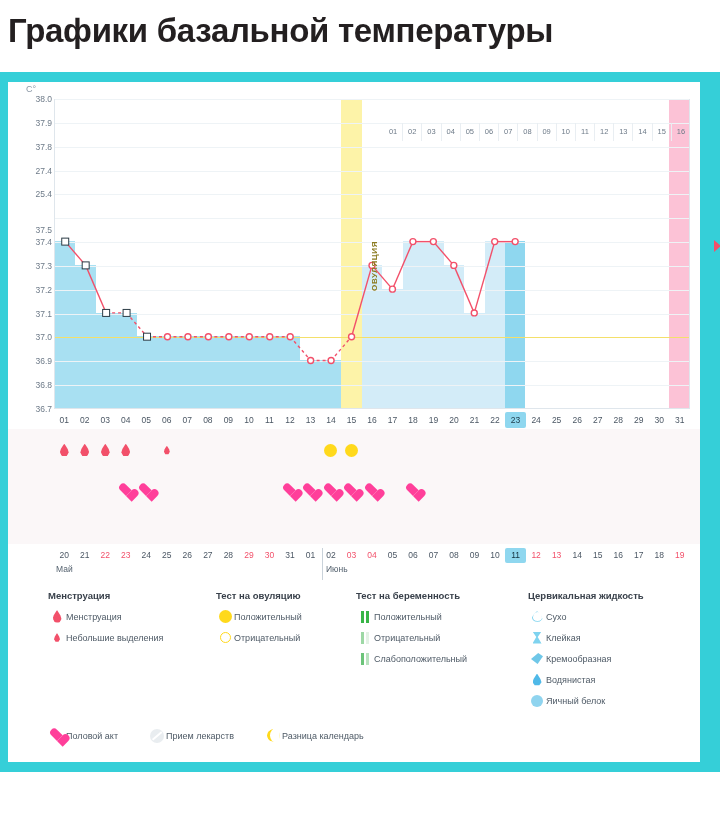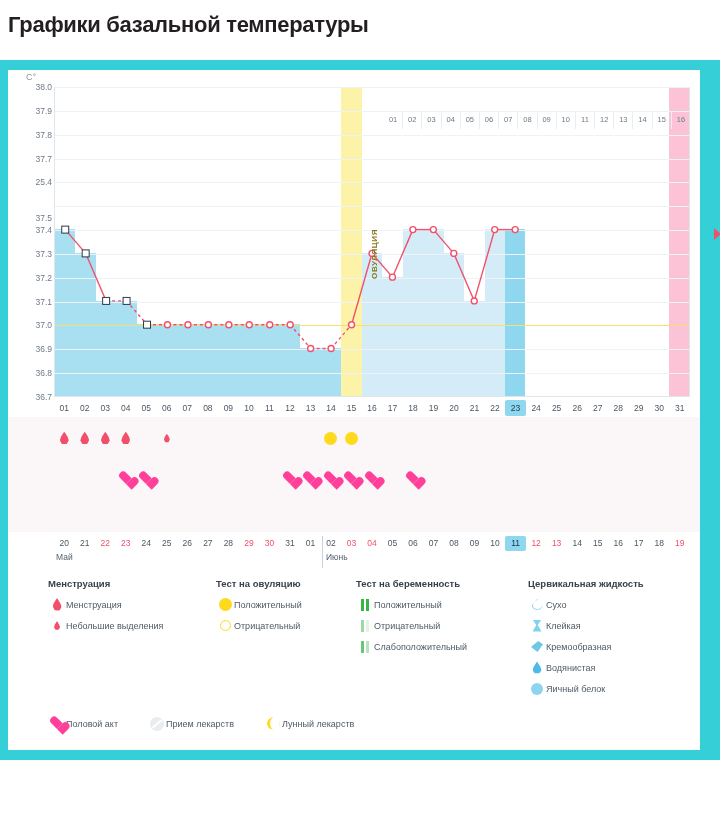--- a/index.html
+++ b/index.html
@@ -5,21 +5,21 @@
   * { box-sizing: border-box; }
   html, body { margin:0; padding:0; }
   body {
     width:720px; height:839px;
     background:#ffffff;
     font-family:"Liberation Sans", sans-serif;
     color:#3c4858;
     overflow:hidden;
   }
   .page-title {
-    font-size:22px;
+    font-size:33px;
     font-weight:bold;
     color:#231f20;
     padding:12px 10px 0 8px;
     letter-spacing:-0.3px;
     white-space:nowrap;
   }
   .teal-wrap {
     position:relative;
     margin-top:22px;
     width:720px;
@@ -286,21 +286,21 @@
 <div class="teal-wrap">
   <div class="card">
 
     <div class="chart-top">
       <div class="cdeg">C°</div>
 
       <div class="yaxis" id="yaxis">
           <div style="top: -5px;">38.0</div>
           <div style="top: 18.8462px;">37.9</div>
           <div style="top: 42.6923px;">37.8</div>
-          <div style="top: 66.5385px;">37.7</div>
+          <div style="top: 66.5385px;">27.4</div>
           <div style="top: 90.3846px;">25.4</div>
           <div style="top: 114.231px; margin-top: 12px;">37.5</div>
           <div style="top: 138.077px;">37.4</div>
           <div style="top: 161.923px;">37.3</div>
           <div style="top: 185.769px;">37.2</div>
           <div style="top: 209.615px;">37.1</div>
           <div style="top: 233.462px;">37.0</div>
           <div style="top: 257.308px;">36.9</div>
           <div style="top: 281.154px;">36.8</div>
           <div style="top: 305px;">36.7</div>
@@ -807,19 +807,19 @@
       <div class="litem">
         <span class="ic">
             <span class="pill-med"></span>
           </span>
         <span>Прием лекарств</span>
       </div>
       <div class="litem">
         <span class="ic">
             <span class="moon"></span>
           </span>
-        <span>Лунный лекарств</span>
+        <span>Разница календарь</span>
       </div>
     </div>
 
   </div>
   <div class="scroll-arrow"></div>
 </div>
 
 </body></html>

